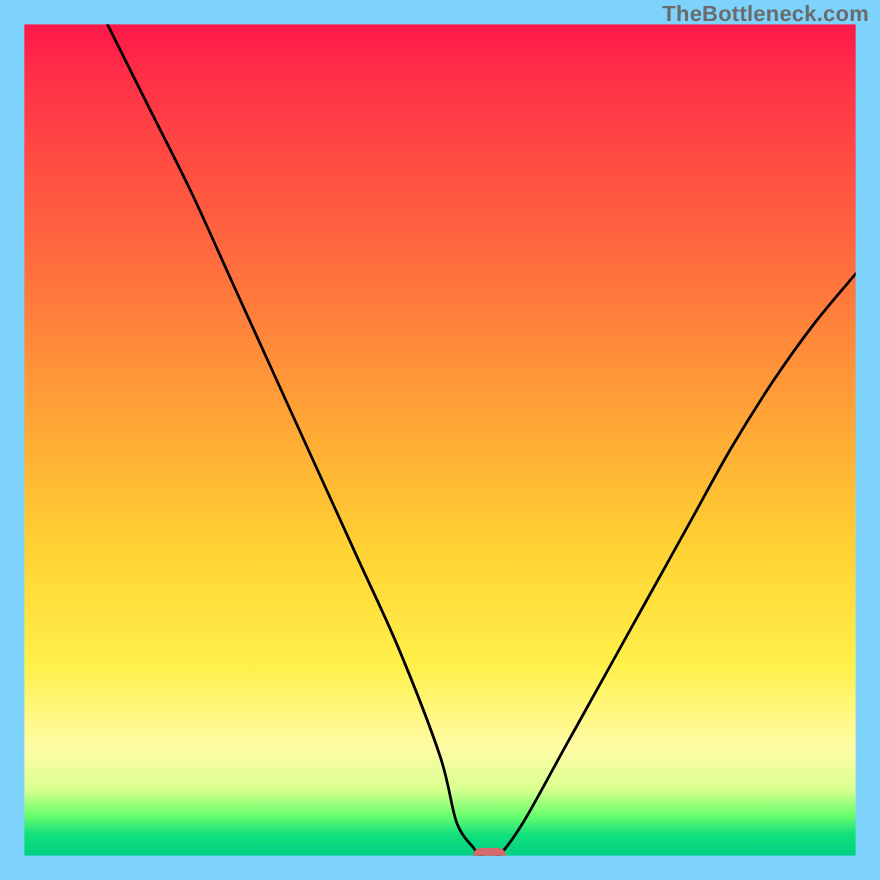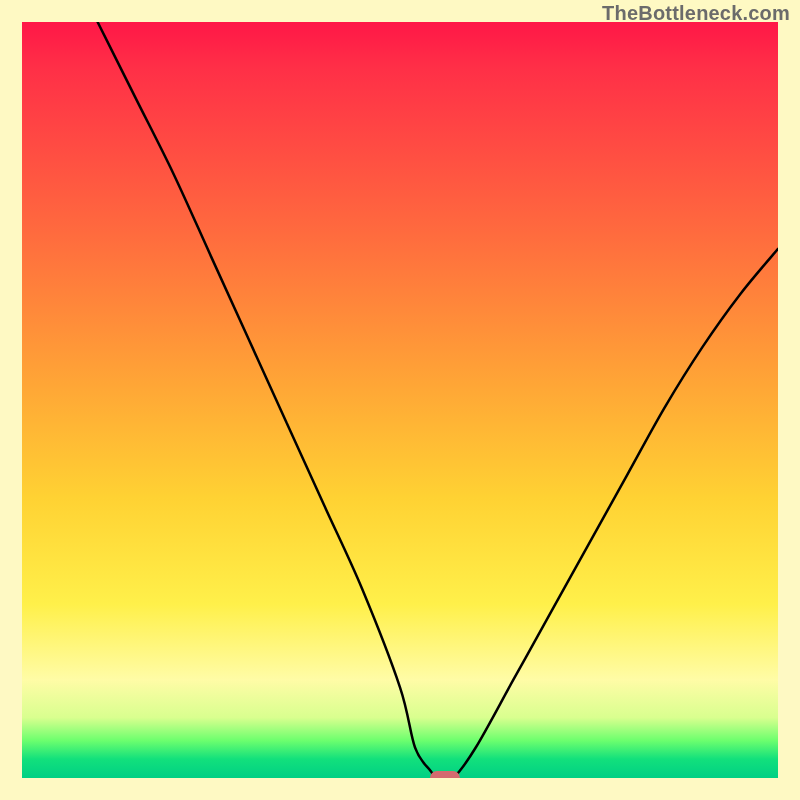--- a/index.html
+++ b/index.html
@@ -8,21 +8,21 @@
     width: 800px;
     height: 800px;
     background: #000;
     overflow: hidden;
     font-family: Arial, Helvetica, sans-serif;
   }
   .frame {
     position: relative;
     width: 800px;
     height: 800px;
-    background: #fef9c3;
+    background: #7dd3fc;
   }
   .watermark {
     position: absolute;
     top: 2px;
     right: 10px;
     color: #6b6b6b;
     font-size: 20px;
     font-weight: 600;
     letter-spacing: 0.2px;
     z-index: 10;

